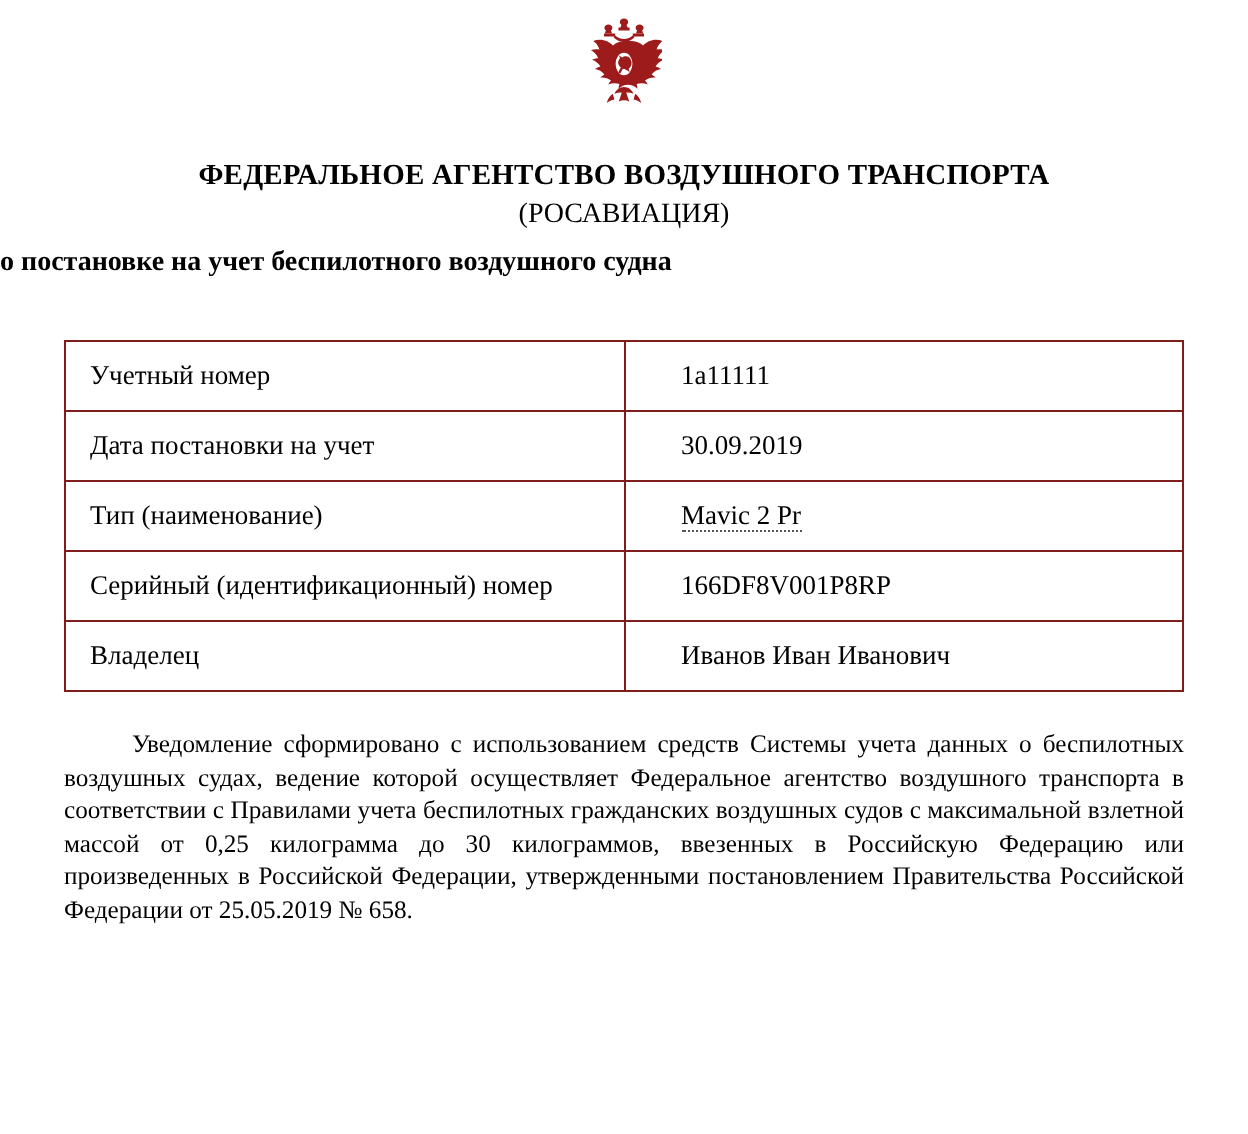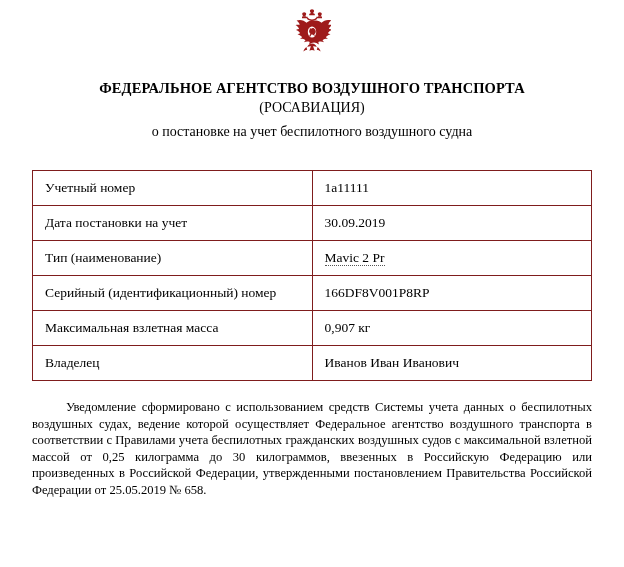--- a/index.html
+++ b/index.html
@@ -47,22 +47,22 @@
     margin-top: 3px;
   }
   .doc-title {
     text-align: center;
     font-weight: bold;
     font-size: 15px;
     margin-top: 36px;
     letter-spacing: 0.2px;
   }
   .doc-subtitle {
-    text-align: center;
-    font-weight: normal;
+    text-align: left;
+    font-weight: bold;
     font-size: 14px;
     margin-top: 8px;
   }
 
   
   .table-wrap {
     margin: 30px 32px 0 32px;
   }
   table.info {
     width: 100%;
@@ -73,21 +73,21 @@
     border: 1px solid #7f1d1d;
     padding: 7px 10px 7px 12px;
     vertical-align: middle;
     height: 20px;
   }
   table.info td.label {
     width: 50%;
   }
   table.info td.value {
     width: 50%;
-    padding-left: 12px;
+    padding-left: 28px;
   }
   .underline-dotted {
     border-bottom: 1px dotted #555;
     padding-bottom: 0px;
     text-align: right;
   }
 
   
   .footnote {
     margin: 18px 32px 0 32px;
@@ -148,24 +148,20 @@
         </tr>
         <tr>
           <td class="label">Тип (наименование)</td>
           <td class="value"><span class="underline-dotted">Mavic 2 Pr</span></td>
         </tr>
         <tr>
           <td class="label">Серийный (идентификационный) номер</td>
           <td class="value">166DF8V001P8RP</td>
         </tr>
         <tr>
-          <td class="label">Максимальная взлетная масса</td>
-          <td class="value">0,907 кг</td>
-        </tr>
-        <tr>
           <td class="label">Владелец</td>
           <td class="value">Иванов Иван Иванович</td>
         </tr>
       </tbody>
     </table>
   </div>
 
   <div class="footnote">Уведомление сформировано с использованием средств Системы учета данных о беспилотных воздушных судах, ведение которой осуществляет Федеральное агентство воздушного транспорта в соответствии с Правилами учета беспилотных гражданских воздушных судов с максимальной взлетной массой от 0,25 килограмма до 30 килограммов, ввезенных в Российскую Федерацию или произведенных в Российской Федерации, утвержденными постановлением Правительства Российской Федерации от 25.05.2019 № 658.</div>
 
 </div>

